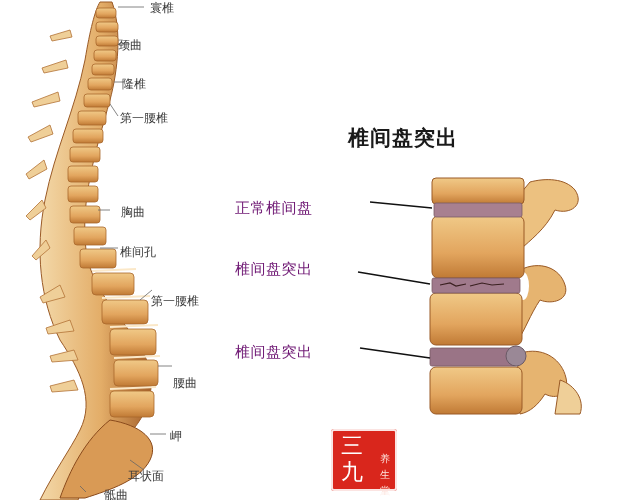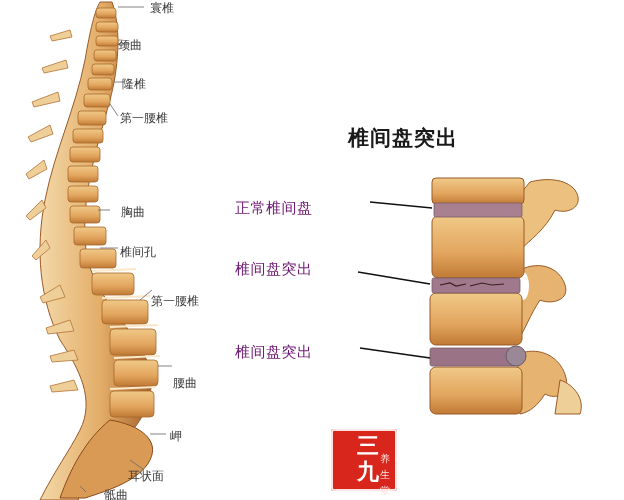--- a/index.html
+++ b/index.html
@@ -5,21 +5,21 @@
   html, body { margin:0; padding:0; }
   body { width:624px; height:500px; background:#ffffff; position:relative; overflow:hidden;
          font-family:"DejaVu Sans", sans-serif; }
   .canvas { position:absolute; left:0; top:0; width:624px; height:500px; }
   .lbl { position:absolute; color:#3a3a3a; font-size:12px; white-space:nowrap; line-height:1; }
   .lbl-big { position:absolute; color:#701a75; font-size:15px; white-space:nowrap; line-height:1; letter-spacing:0.5px; }
   .title { position:absolute; left:348px; top:124px; font-size:21px; color:#1a1a1a; font-weight:bold; letter-spacing:1px; }
   .seal { position:absolute; left:331px; top:429px; width:66px; height:62px; background:#d9261c;
           border-radius:3px; box-shadow:0 0 0 2px #fbe4e2 inset; }
   .seal-main { position:absolute; left:6px; top:4px; width:30px; font-size:22px; line-height:26px; color:#fff;
-               font-weight:bold; text-align:center;margin-left:16px; }
+               font-weight:normal; text-align:center; }
   .seal-side { position:absolute; right:5px; top:22px; width:14px; font-size:10px; line-height:16px; color:#fde3dc; text-align:center; }
 </style>
 </head>
 <body>
 
 <div class="canvas">
 
   <svg width="624" height="500" style="position:absolute;left:0;top:0">
     <defs>
       <linearGradient id="boneG" x1="0" x2="1" y1="0" y2="0">

